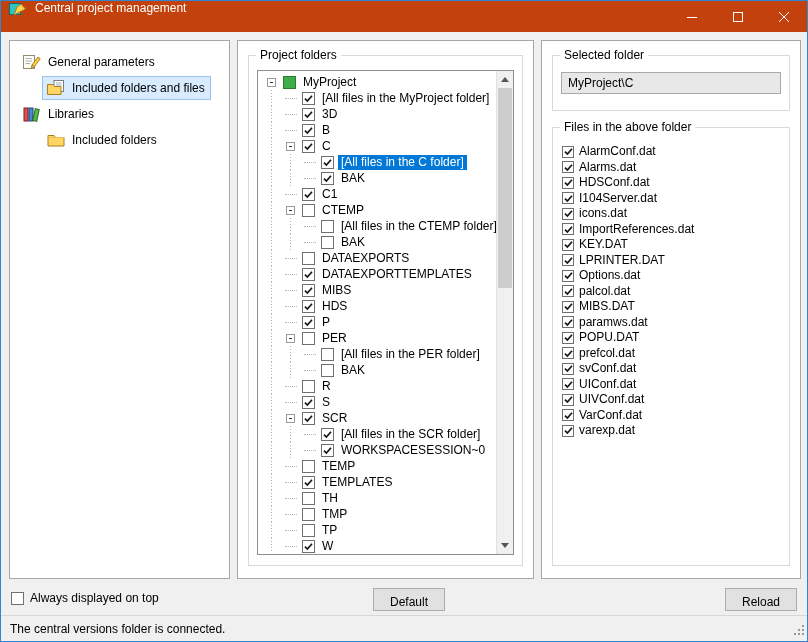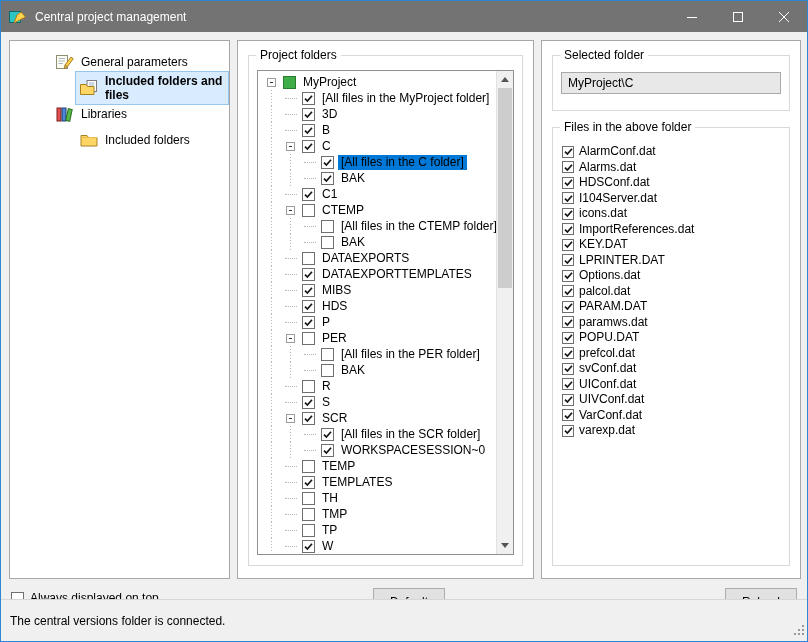--- a/index.html
+++ b/index.html
@@ -8,46 +8,46 @@
     width:808px; height:642px;
     font-family:"Liberation Sans", sans-serif;
     font-size:12px; color:#000;
     background:#f0f0f0;
   }
   .window { position:relative; width:808px; height:642px; background:#f0f0f0;
             border:1px solid #2f86d4; overflow:hidden; }
 
   
   .titlebar { position:absolute; left:0; top:0; right:0; height:31px;
-              background:#737373; display:flex; align-items:center; }
+              background:#c2410c; display:flex; }
   .app-icon { margin-left:8px; width:18px; height:16px; display:flex; }
   .title { color:#fff; margin-left:8px; font-size:12px; }
   .win-controls { margin-left:auto; display:flex; height:100%; }
   .win-btn { width:46px; height:100%; display:flex; align-items:center; justify-content:center; }
 
   
   .panel { position:absolute; background:#fff; border:1px solid #a7a7a7; }
   #leftPanel  { left:8px;   top:39px; width:221px; height:539px; }
   #midPanel   { left:236px; top:39px; width:297px; height:539px; }
   #rightPanel { left:540px; top:39px; width:260px; height:539px; }
 
   .group { position:absolute; border:1px solid #d9d9d9; }
   .group-label { position:absolute; top:-7px; left:7px; background:#fff;
                  padding:0 4px; line-height:13px; font-size:12px; }
   #groupFolders { left:10px; top:14px; right:10px; bottom:12px; }
   #groupSelected { left:10px; top:14px; right:10px; height:56px;padding-left:29px; }
   #groupFiles { left:10px; top:86px; right:10px; bottom:12px; }
 
   
-  #navTree { padding-top:8px;margin-left:33px; }
+  #navTree { padding-top:8px; }
   .nav-row { display:flex; align-items:center; height:26px; padding-left:8px; }
   .nav-row.lvl1 { padding-left:32px; }
   .nav-hl { display:flex; align-items:center; gap:6px; padding:2px 5px 2px 3px;
             border:1px solid transparent; }
-  .nav-row.selected .nav-hl { background:#d9ecff; border-color:#94c6ee;font-weight:bold; }
+  .nav-row.selected .nav-hl { background:#d9ecff; border-color:#94c6ee; }
   .nav-icon { display:flex; width:20px; height:18px; flex:none; }
 
   
   #treeBox { position:absolute; left:8px; top:14px; right:8px; bottom:10px;
              border:1px solid #8f8f8f; background:#fff; }
   #folderTree { position:absolute; left:1px; top:1px; right:17px; bottom:1px;
                 overflow:hidden; padding-top:2px; }
   .tree-row { display:flex; align-items:center; height:16px; padding-left:3px; white-space:nowrap; }
   .cell { width:19px; height:16px; display:flex; align-items:center; justify-content:center; flex:none; }
   .guide { background-image:repeating-linear-gradient(to bottom,#b5b5b5 0 1px,transparent 1px 3px);
@@ -55,21 +55,21 @@
   .conn { width:12px; height:0; border-top:1px dotted #b5b5b5; }
   .expander { width:9px; height:9px; border:1px solid #9a9a9a; background:#fff; position:relative; flex:none; }
   .expander::after { content:""; position:absolute; left:2px; right:2px; top:3px; height:1px; background:#333; }
 
   .cb { width:13px; height:13px; border:1px solid #6f6f6f; background:#fff;
         display:flex; align-items:center; justify-content:center; margin:0 4px 0 2px; flex:none; }
   .cb svg { visibility:hidden; }
   .cb.checked svg { visibility:visible; }
   .cb.partial { background:#3fae49; border-color:#2a7c31; }
   .tree-label { padding:1px 3px; line-height:13px; }
-  .tree-label.selected { background:#0078d7; color:#000000; }
+  .tree-label.selected { background:#0078d7; color:#ffffff; }
 
   
   .vscroll { position:absolute; top:0; right:0; bottom:0; width:17px;
              background:#f0f0f0; border-left:1px solid #e2e2e2; }
   .sb-btn { position:absolute; left:0; right:0; height:17px;
             display:flex; align-items:center; justify-content:center; }
   .sb-btn.up { top:0; } .sb-btn.down { bottom:0; }
   .tri-up { width:0; height:0; border-left:4px solid transparent;
             border-right:4px solid transparent; border-bottom:5px solid #555; }
   .tri-down { width:0; height:0; border-left:4px solid transparent;
@@ -88,21 +88,21 @@
   
   .footer-check { position:absolute; left:10px; top:590px; display:flex; align-items:center; gap:6px; }
   .footer-check .cb { margin:0; }
   .btn { position:absolute; top:587px; width:72px; height:23px; background:#e1e1e1;
          border:1px solid #adadad; font-family:"Liberation Sans", sans-serif;
          font-size:12px; color:#000; padding:6px; }
   .btn.disabled { color:#0369a1; background:#dbdbdb; border-color:#c0c0c0;margin-top:42px; }
   #btn0 { left:372px; } #btn1 { left:484px; } #btn2 { left:604px; } #btn3 { left:724px; }
 
   
-  .statusbar { position:absolute; left:0; right:0; bottom:0; height:42px;
+  .statusbar { position:absolute; left:0; right:0; bottom:0; height:26px;
                background:#f0f0f0; border-top:1px solid #d7d7d7;
                display:flex; align-items:center; padding-left:9px; }
   .grip { position:absolute; right:2px; bottom:2px; }
 </style>
 </head>
 <body>
 
 <div class="window">
 
   <div class="titlebar">
@@ -662,21 +662,21 @@
               </svg>
             </span>
             <span class="file-label">palcol.dat</span>
           </div>
           <div class="file-row">
             <span class="cb checked">
               <svg width="9" height="9" viewBox="0 0 9 9">
                 <path d="M1 4.6 L3.4 7 L8 1.8" fill="none" stroke="#161616" stroke-width="1.7"></path>
               </svg>
             </span>
-            <span class="file-label">PARAM.DAT</span>
+            <span class="file-label">MIBS.DAT</span>
           </div>
           <div class="file-row">
             <span class="cb checked">
               <svg width="9" height="9" viewBox="0 0 9 9">
                 <path d="M1 4.6 L3.4 7 L8 1.8" fill="none" stroke="#161616" stroke-width="1.7"></path>
               </svg>
             </span>
             <span class="file-label">paramws.dat</span>
           </div>
           <div class="file-row">

